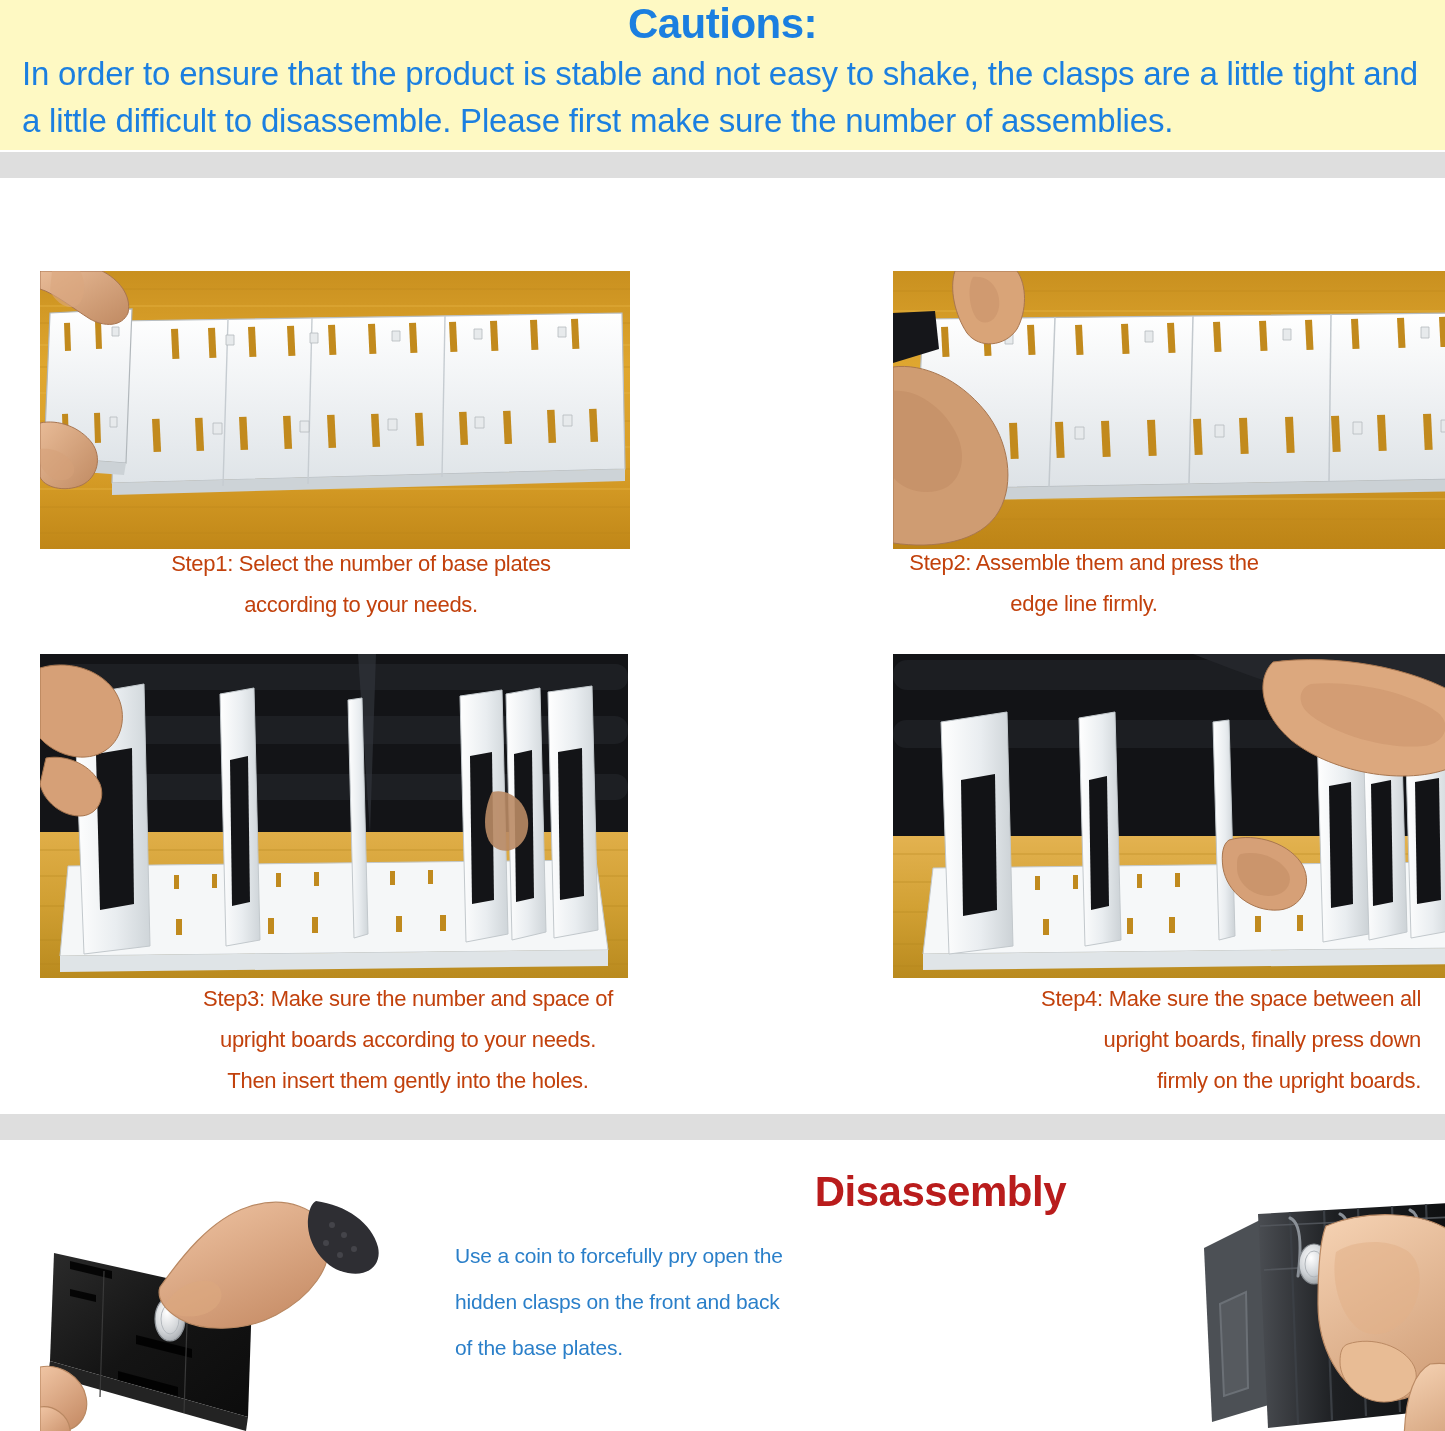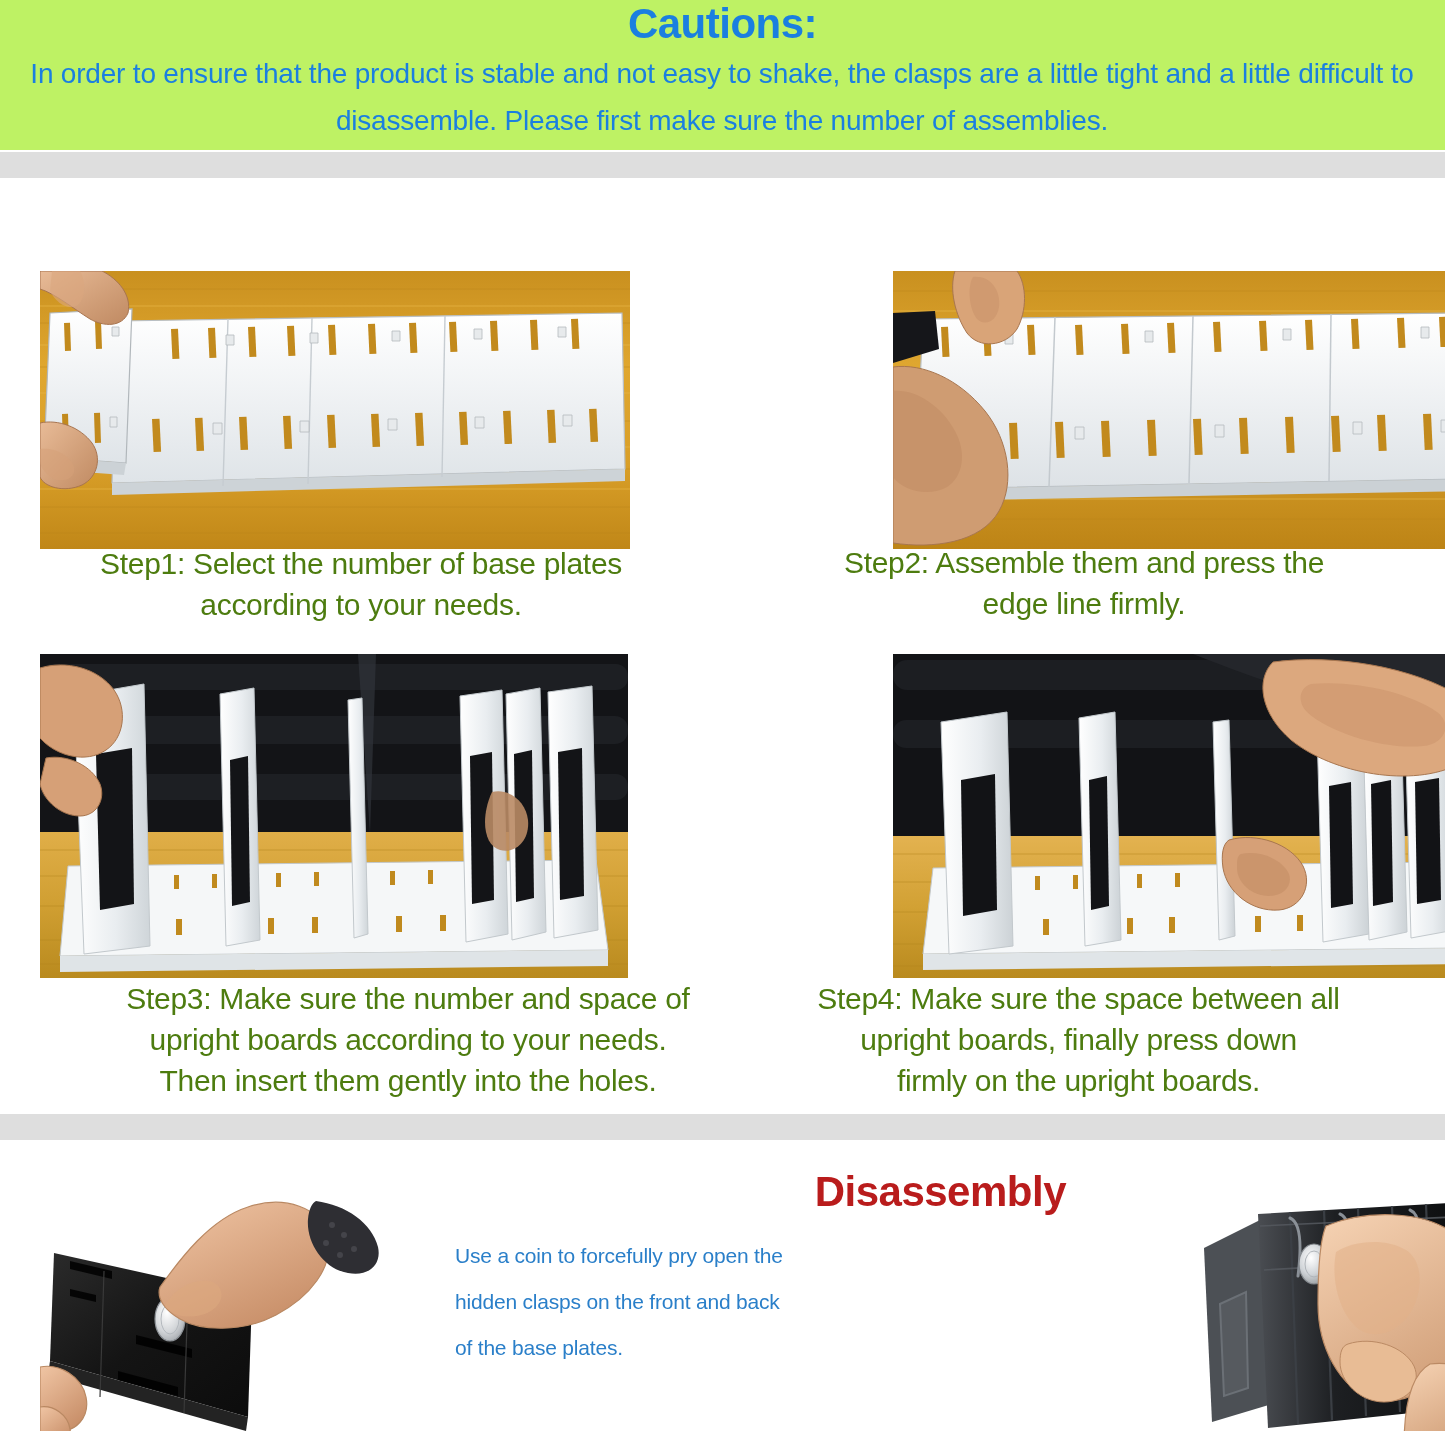--- a/index.html
+++ b/index.html
@@ -8,32 +8,32 @@
     background:#ffffff;
     font-family:"Liberation Sans",sans-serif;
     overflow:hidden;
     position:relative;
   }
   .page{position:relative;width:1445px;height:1431px;}
 
   
   .cautions{
     position:absolute;left:0;top:0;width:1445px;height:150px;
-    background:#bef264;
+    background:#fef9c3;
   }
   .cautions-title{
     position:absolute;left:0;top:2px;width:1445px;
     text-align:center;
     font-size:42px;font-weight:bold;color:#1b7fe0;
     letter-spacing:-0.5px;line-height:44px;
   }
   .cautions-body{
     position:absolute;left:22px;top:50px;width:1400px;
-    text-align:center;
-    font-size:28px;color:#1b7fe0;line-height:47px;
+    text-align:left;
+    font-size:33px;color:#1b7fe0;line-height:47px;
     letter-spacing:-0.2px;
   }
 
   
   .divider{
     position:absolute;left:0;width:1445px;height:26px;background:#dedede;
   }
   #divider-top{top:152px;}
   #divider-bottom{top:1114px;}
 
@@ -51,27 +51,27 @@
   #photo-step1{left:0px;  top:255px; width:590px; height:278px;}
   #photo-step2{left:853px;top:255px; width:592px; height:278px;}
   #photo-step3{left:0px;  top:638px; width:588px; height:324px;}
   #photo-step4{left:853px;top:638px; width:592px; height:324px;}
   #photo-disassembly-left {left:0px;   top:1185px;width:378px;height:246px;}
   #photo-disassembly-right{left:1128px;top:1180px;width:317px;height:251px;}
 
   
   .caption{
     position:absolute;
-    font-size:30px;color:#4d7c0f;line-height:41px;letter-spacing:-0.3px;
+    font-size:22px;color:#c2410c;line-height:41px;letter-spacing:-0.3px;
     white-space:pre-line;
   }
   #caption-step1{left:0px;  top:543px;width:722px;text-align:center;}
   #caption-step2{left:723px;top:542px;width:722px;text-align:center;}
   #caption-step3{left:0px;  top:978px;width:760px;text-align:center;padding-left:28px;}
-  #caption-step4{left:736px;top:978px;width:685px;text-align:center;}
+  #caption-step4{left:736px;top:978px;width:685px;text-align:right;}
 
   
   .disassembly-title{
     position:absolute;left:426px;top:1168px;width:640px;text-align:right;
     font-size:42px;font-weight:bold;color:#b91c1c;line-height:48px;
     letter-spacing:-0.5px;
   }
   .disassembly-body{
     position:absolute;left:455px;top:1233px;width:600px;
     text-align:left;

